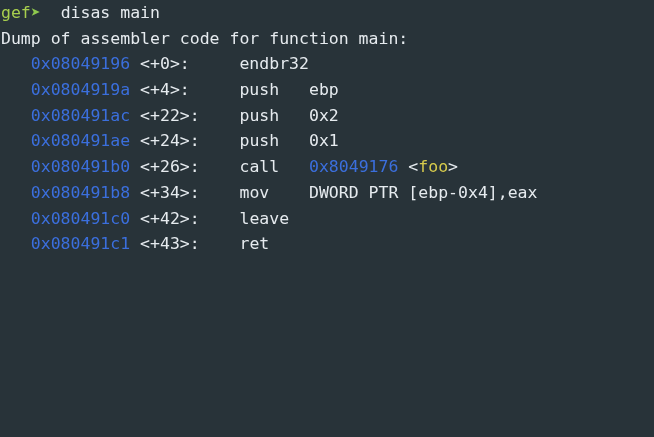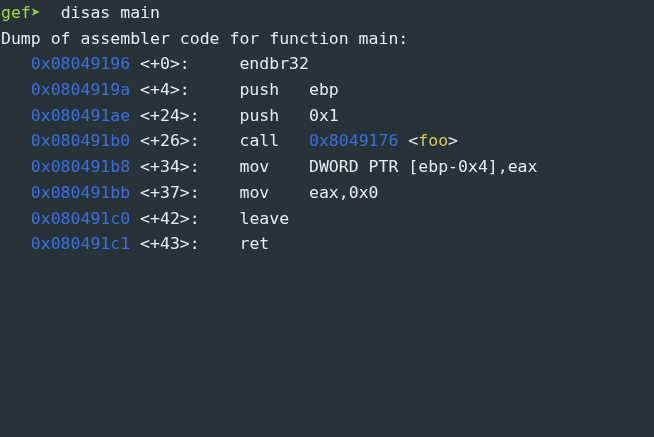--- a/index.html
+++ b/index.html
@@ -37,23 +37,23 @@
 
 <div id="terminal">
 
   <div class="line"><span class="c-prompt">gef</span><span class="c-arrow">➤</span><span>  </span><span class="c-white">disas main</span></div>
 
   <div class="line"><span class="c-white">Dump of assembler code for function main:</span></div>
 
   <div id="listing">
       <div class="line"><span>   </span><span class="c-blue">0x08049196</span><span class="c-white"> &lt;+0&gt;:</span><span>     </span><span class="c-white">endbr32</span></div>
       <div class="line"><span>   </span><span class="c-blue">0x0804919a</span><span class="c-white"> &lt;+4&gt;:</span><span>     </span><span class="c-white">push   </span><span class="c-white">ebp</span></div>
+      <div class="line"><span>   </span><span class="c-blue">0x080491ac</span><span class="c-white"> &lt;+22&gt;:</span><span>    </span><span class="c-white">push   </span><span class="c-white">0x2</span></div>
       <div class="line"><span>   </span><span class="c-blue">0x080491ae</span><span class="c-white"> &lt;+24&gt;:</span><span>    </span><span class="c-white">push   </span><span class="c-white">0x1</span></div>
       <div class="line"><span>   </span><span class="c-blue">0x080491b0</span><span class="c-white"> &lt;+26&gt;:</span><span>    </span><span class="c-white">call   </span><span class="c-blue">0x8049176</span><span class="c-white"> &lt;</span><span class="c-yellow">foo</span><span class="c-white">&gt;</span></div>
       <div class="line"><span>   </span><span class="c-blue">0x080491b8</span><span class="c-white"> &lt;+34&gt;:</span><span>    </span><span class="c-white">mov    </span><span class="c-white">DWORD PTR [ebp-0x4],eax</span></div>
-      <div class="line"><span>   </span><span class="c-blue">0x080491bb</span><span class="c-white"> &lt;+37&gt;:</span><span>    </span><span class="c-white">mov    </span><span class="c-white">eax,0x0</span></div>
       <div class="line"><span>   </span><span class="c-blue">0x080491c0</span><span class="c-white"> &lt;+42&gt;:</span><span>    </span><span class="c-white">leave</span></div>
       <div class="line"><span>   </span><span class="c-blue">0x080491c1</span><span class="c-white"> &lt;+43&gt;:</span><span>    </span><span class="c-white">ret</span></div>
     </div>
 
   <div class="line"></div>
 
 </div>
 
 </body></html>

